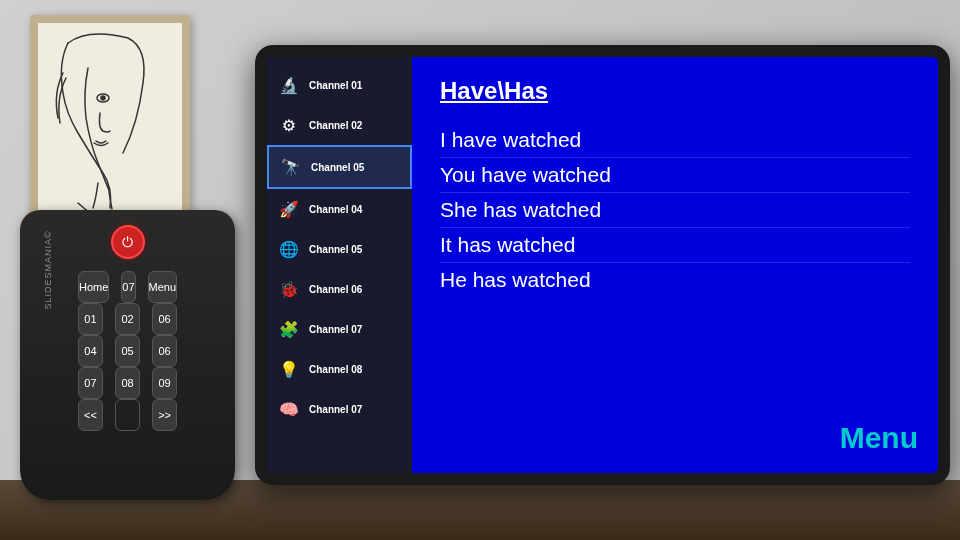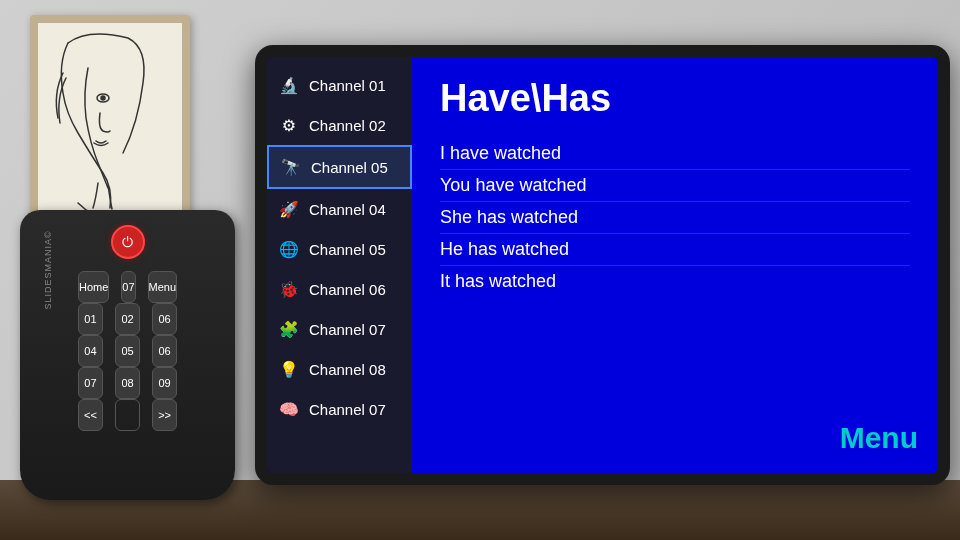--- a/index.html
+++ b/index.html
@@ -109,44 +109,46 @@
       width: 24px;
       height: 24px;
       display: flex;
       align-items: center;
       justify-content: center;
       font-size: 16px;
       flex-shrink: 0;
     }
 
     .channel-label {
-      font-size: 15px;
+      font-size: 10px;
       white-space: nowrap;
+      font-weight: bold;
     }
 
     
     .tv-content {
       flex: 1;
       background: #0000dd;
       padding: 20px 28px;
       position: relative;
       display: flex;
       flex-direction: column;
     }
 
     .tv-title {
-      font-size: 38px;
+      font-size: 24px;
       font-weight: bold;
       color: white;
       margin-bottom: 18px;
+      text-decoration: underline;
     }
 
     .tv-list-item {
       color: white;
-      font-size: 18px;
+      font-size: 21px;
       padding: 5px 0;
       border-bottom: 1px solid rgba(255,255,255,0.15);
     }
 
     .tv-list-item:last-of-type {
       border-bottom: none;
     }
 
     .tv-menu-label {
       position: absolute;
@@ -310,22 +312,22 @@
         </div>
       </div>
 
     <div class="tv-content">
       <div class="tv-title">Have\Has</div>
 
       <div>
           <div class="tv-list-item">I have watched</div>
           <div class="tv-list-item">You have watched</div>
           <div class="tv-list-item">She has watched</div>
+          <div class="tv-list-item">It has watched</div>
           <div class="tv-list-item">He has watched</div>
-          <div class="tv-list-item">It has watched</div>
         </div>
       <div class="tv-menu-label">Menu</div>
     </div>
 
   </div>
 </div>
 
 <div class="remote">
   <div class="remote-power-row">
     <div class="power-btn">⏻</div>

